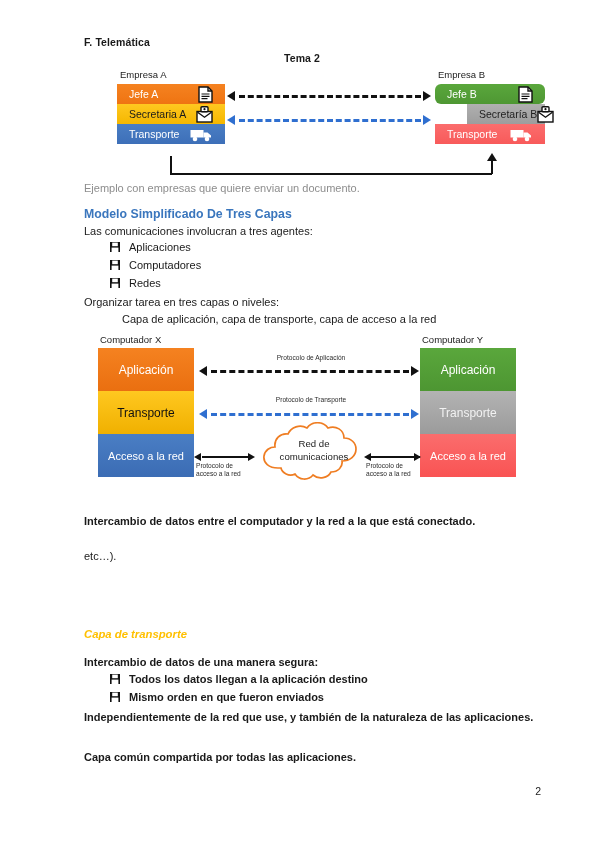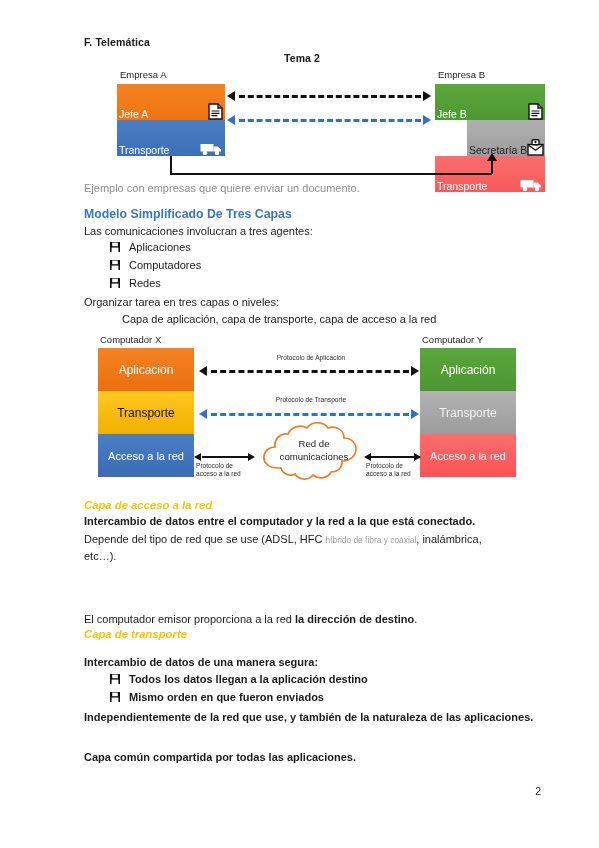--- a/index.html
+++ b/index.html
@@ -16,27 +16,27 @@
   .hdr .mid{position:absolute;left:200px;top:16px;}
 
   
   .d1{position:absolute;left:96px;top:68px;width:430px;height:110px;}
   .cap{position:absolute;font-size:9.5px;color:#222;white-space:nowrap;}
   .colA{position:absolute;left:21px;top:16px;width:108px;}
   .colB{position:absolute;left:339px;top:16px;width:110px;}
   .capA{left:24px;top:1px;}
   .capB{left:342px;top:1px;}
 
-  .row{height:36px;display:flex;align-items:flex-end;justify-content:space-between;
-       padding:0 2px;box-sizing:border-box;color:#fff;font-size:10.5px;}
+  .row{height:20px;display:flex;align-items:center;justify-content:space-between;
+       padding:0 12px;box-sizing:border-box;color:#fff;font-size:10.5px;}
   .row .lbl{white-space:nowrap;}
   .r-jefeA{background:linear-gradient(#f58220,#ef7412);}
   .r-secA{background:linear-gradient(#ffc820,#f5b700);color:#1a1a1a;}
   .r-traA{background:linear-gradient(#4a7ec4,#3d6fb8);}
-  .r-jefeB{background:linear-gradient(#5aa73c,#4e9733);}
+  .r-jefeB{background:linear-gradient(#5aa73c,#4e9733);border-radius:6px;}
   .r-secB{background:linear-gradient(#b0b0b0,#9d9d9d);color:#222;margin-left:32px;}
   .r-traB{background:linear-gradient(#fb6d6d,#f85a5a);}
 
   
   .gi{display:inline-block;line-height:1;}
   .gi svg{display:block;}
 
   
   .dl{position:absolute;height:0;border-top:3px dashed #111;}
   .dl.blue{border-top-color:#2f6fd0;}
@@ -101,20 +101,31 @@
       <div class="row r-jefeA">
         <span class="lbl">Jefe A</span>
         <span class="gi">
           <svg width="15" height="17" viewBox="0 0 15 17">
               <path d="M1 1h9l4 4v11H1z" fill="#fff" stroke="#111" stroke-width="1.4"></path>
               <path d="M10 1v4h4" fill="none" stroke="#111" stroke-width="1.4"></path>
               <path d="M3.5 8h8M3.5 10.3h8M3.5 12.6h6" stroke="#111" stroke-width="1.2"></path>
             </svg>
         </span>
       </div>
+      <div class="row r-secA">
+        <span class="lbl">Secretaria A</span>
+        <span class="gi">
+          <svg width="17" height="17" viewBox="0 0 17 17">
+              <rect x="1" y="5.5" width="15" height="10.5" fill="#fff" stroke="#111" stroke-width="1.4"></rect>
+              <path d="M1.6 6.2l6.9 5 6.9-5" fill="none" stroke="#111" stroke-width="1.4"></path>
+              <rect x="5" y="0.8" width="7" height="5" rx="1" fill="#fff" stroke="#111" stroke-width="1.4"></rect>
+              <circle cx="8.5" cy="3.2" r="1.1" fill="#111"></circle>
+            </svg>
+        </span>
+      </div>
       <div class="row r-traA">
         <span class="lbl">Transporte</span>
         <span class="gi">
           <svg width="23" height="15" viewBox="0 0 23 15">
               <rect x="0.5" y="3" width="13" height="7.5" fill="#fff"></rect>
               <path d="M13.5 5.5h4l3.5 3v2h-7.5z" fill="#fff"></path>
               <circle cx="5" cy="12" r="2.3" fill="#fff"></circle>
               <circle cx="17" cy="12" r="2.3" fill="#fff"></circle>
             </svg>
         </span>
@@ -244,31 +255,24 @@
 
     <div class="sl" style="left:286px;top:122px;width:50px;"></div>
     <div class="ahs l" style="left:280px;top:118.5px;"></div>
     <div class="ahs r" style="left:330px;top:118.5px;"></div>
     <div class="plab" style="left:282px;top:128px;width:62px;text-align:left;">
       <span>Protocolo de</span><br>
       <span>acceso a la red</span>
     </div>
   </div>
 
-  <div class="tx h-yel" style="top:498px;">Capa de acceso a la red</div>
   <div class="tx b" style="top:514px;">Intercambio de datos entre el computador y la red a la que está conectado.</div>
-  <div class="tx" style="top:532px;">
-    <span>Depende del tipo de red que se use (ADSL, HFC </span><span class="tiny-gray">híbrido de fibra y coaxial</span><span>, inalámbrica,</span>
-  </div>
   <div class="tx" style="top:549px;">etc…).</div>
 
 
-  <div class="tx" style="top:612px;">
-    <span>El computador emisor proporciona a la red </span><span class="b">la dirección de destino</span><span>.</span>
-  </div>
 
   <div class="tx h-yel" style="top:627px;">Capa de transporte</div>
   <div class="tx b" style="top:655px;">Intercambio de datos de una manera segura:</div>
 
   <div class="bl b" style="top:670px;">
     <svg class="bico" viewBox="0 0 10 10">
         <rect x="0" y="0" width="10" height="10" fill="#111"></rect>
         <rect x="2.2" y="0.6" width="5.6" height="3.6" fill="#fff"></rect>
         <rect x="1.6" y="5.6" width="6.8" height="4.4" fill="#fff"></rect>
       </svg>

